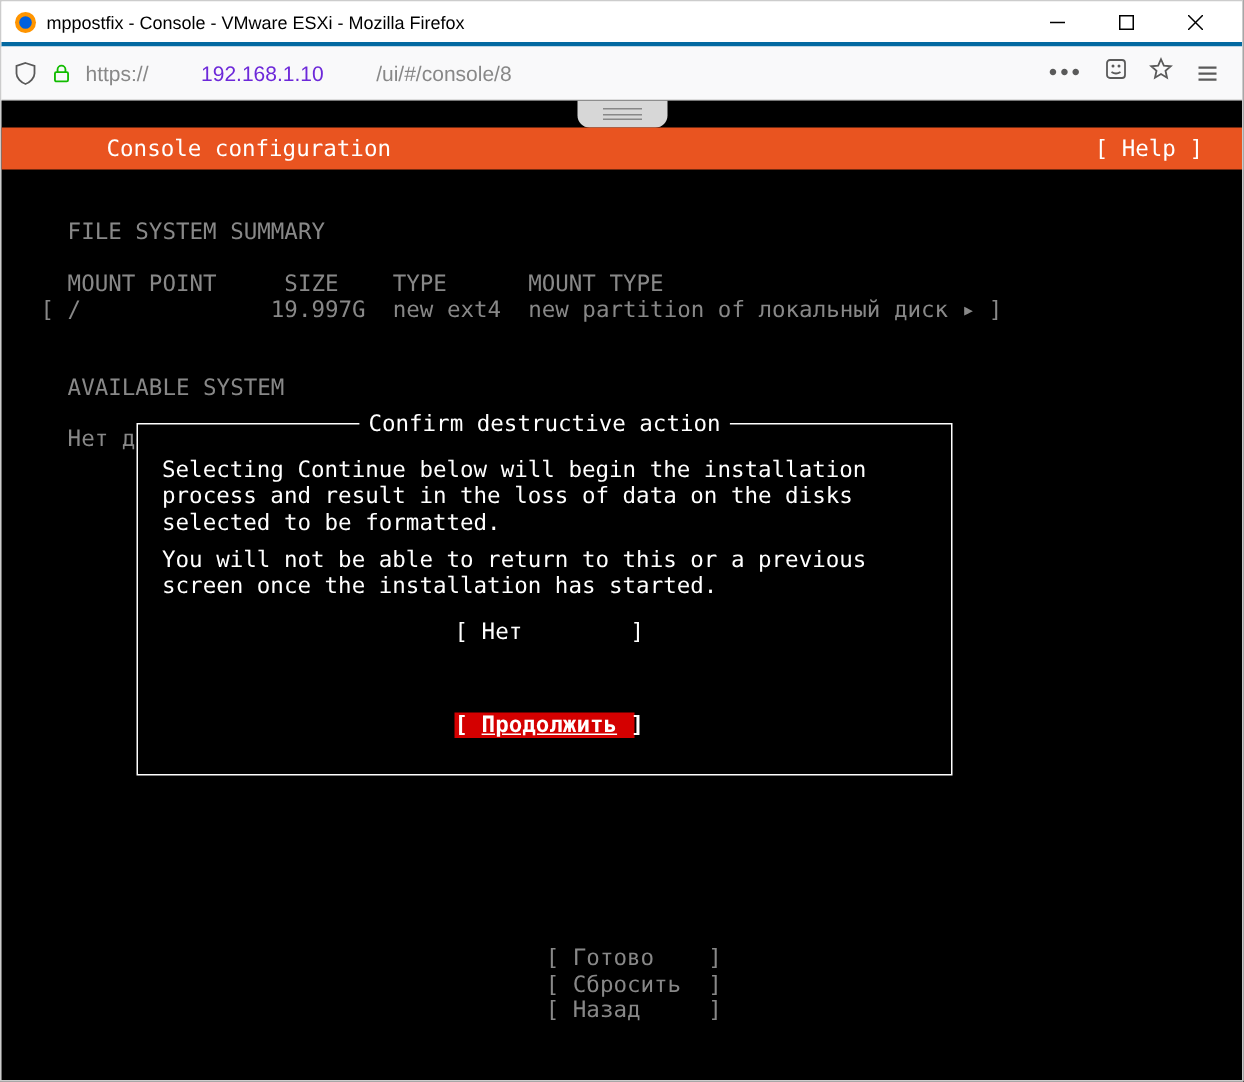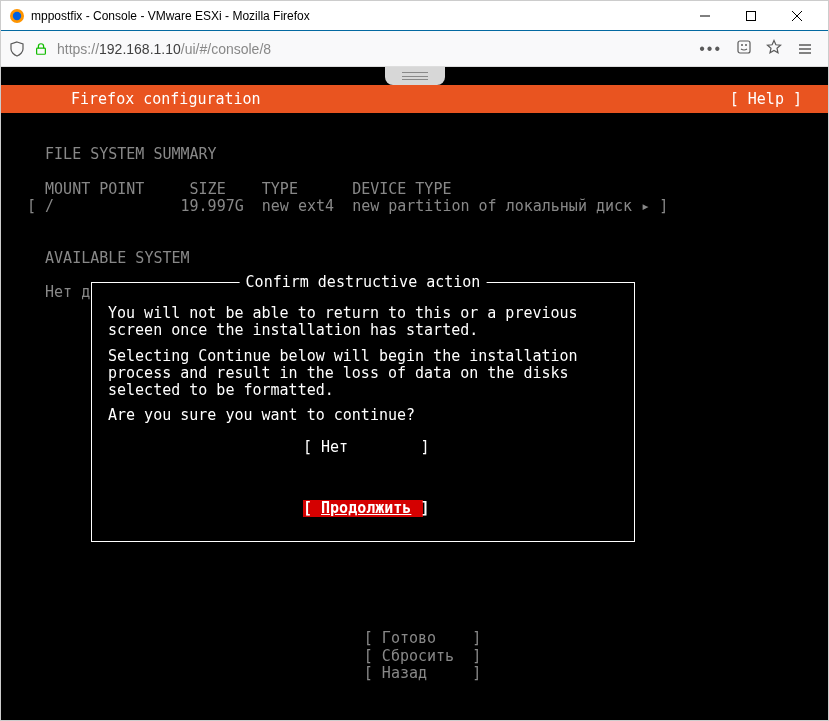--- a/index.html
+++ b/index.html
@@ -17,21 +17,21 @@
     border: 1px solid #ccc;
     display: flex;
     flex-direction: column;
   }
   .titlebar {
     height: 30px;
     background: #fff;
     display: flex;
     align-items: center;
     padding: 0 8px;
-    border-bottom: 1px solid #0369a1;
+    border-bottom: 3px solid #0369a1;
   }
   .titlebar-icon {
     width: 16px; height: 16px;
     margin-right: 6px;
     display:inline-flex;
   }
   .titlebar-title {
     font-size: 12px;
     color: #000;
     flex: 1;
@@ -59,22 +59,23 @@
     gap:8px;
     border-bottom:1px solid #ddd;
   }
   .shield-icon, .lock-icon { width:16px; height:16px; display:flex; align-items:center; justify-content:center; color:#5a5a5a; }
   .url-box {
     flex:1;
     font-size: 14px;
     color:#888;
     display:flex;
     align-items:center;
-  }
-  .url-box .host { color:#404040; font-weight:400; }
+    gap:35px;
+  }
+  .url-box .host { color:#6d28d9; font-weight:400; }
   .addr-right {
     display:flex; align-items:center; gap:14px; color:#5a5a5a;
   }
   .menu-btn {
     width:30px; height:30px; display:flex; align-items:center; justify-content:center;
   }
   .console-wrap {
     flex:1;
     background:#000;
     position:relative;
@@ -229,41 +230,40 @@
   <div class="console-wrap">
     <div class="pull-tab">
       <div class="lines">
           <span></span>
           <span></span>
           <span></span>
         </div>
     </div>
 
     <div class="orange-bar">
-      <span>Firefox configuration</span>
+      <span>Console configuration</span>
       <span>[ Help ]</span>
     </div>
 
     <div class="console">
 <span class="dim">  <span>FILE SYSTEM SUMMARY</span></span>
 
-<span class="dim">  <span>MOUNT POINT</span>     <span>SIZE</span>    <span>TYPE</span>      <span>DEVICE TYPE</span></span>
+<span class="dim">  <span>MOUNT POINT</span>     <span>SIZE</span>    <span>TYPE</span>      <span>MOUNT TYPE</span></span>
 <span class="dim">[ <span>/</span>              <span>19.997G</span>  <span>new ext4</span>  <span>new partition of локальный диск ▸</span> ]</span>
 
 
 <span class="dim">  <span>AVAILABLE SYSTEM</span></span>
 
 <span class="dim">  <span>Нет доступных устройств</span></span>
     </div>
 
     <div class="dialog">
       <span class="dialog-title"> <span>Confirm destructive action</span> </span>
+      <p>Selecting Continue below will begin the installation process and result in the loss of data on the disks selected to be formatted.</p>
       <p>You will not be able to return to this or a previous screen once the installation has started.</p>
-      <p>Selecting Continue below will begin the installation process and result in the loss of data on the disks selected to be formatted.</p>
-      <p>Are you sure you want to continue?</p>
       <div class="dlg-buttons">
         <span class="dlg-btn dlg-no">[ <span>Нет</span>        ]</span><br>
         <span class="dlg-btn dlg-yes">[ <span style="text-decoration:underline">Продолжить</span> ]</span>
       </div>
     </div>
 
     <div class="footer-btns"><span>[ <span>Готово</span>    ]</span>
 <span>[ <span>Сбросить</span>  ]</span>
 <span>[ <span>Назад</span>     ]</span></div>
 

